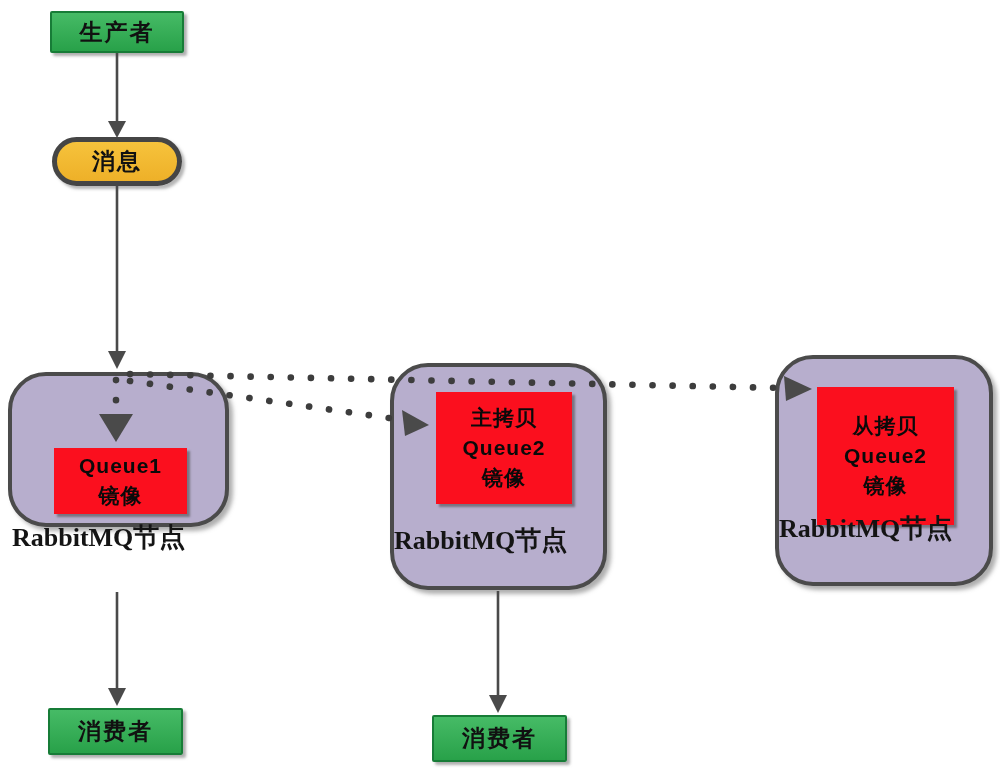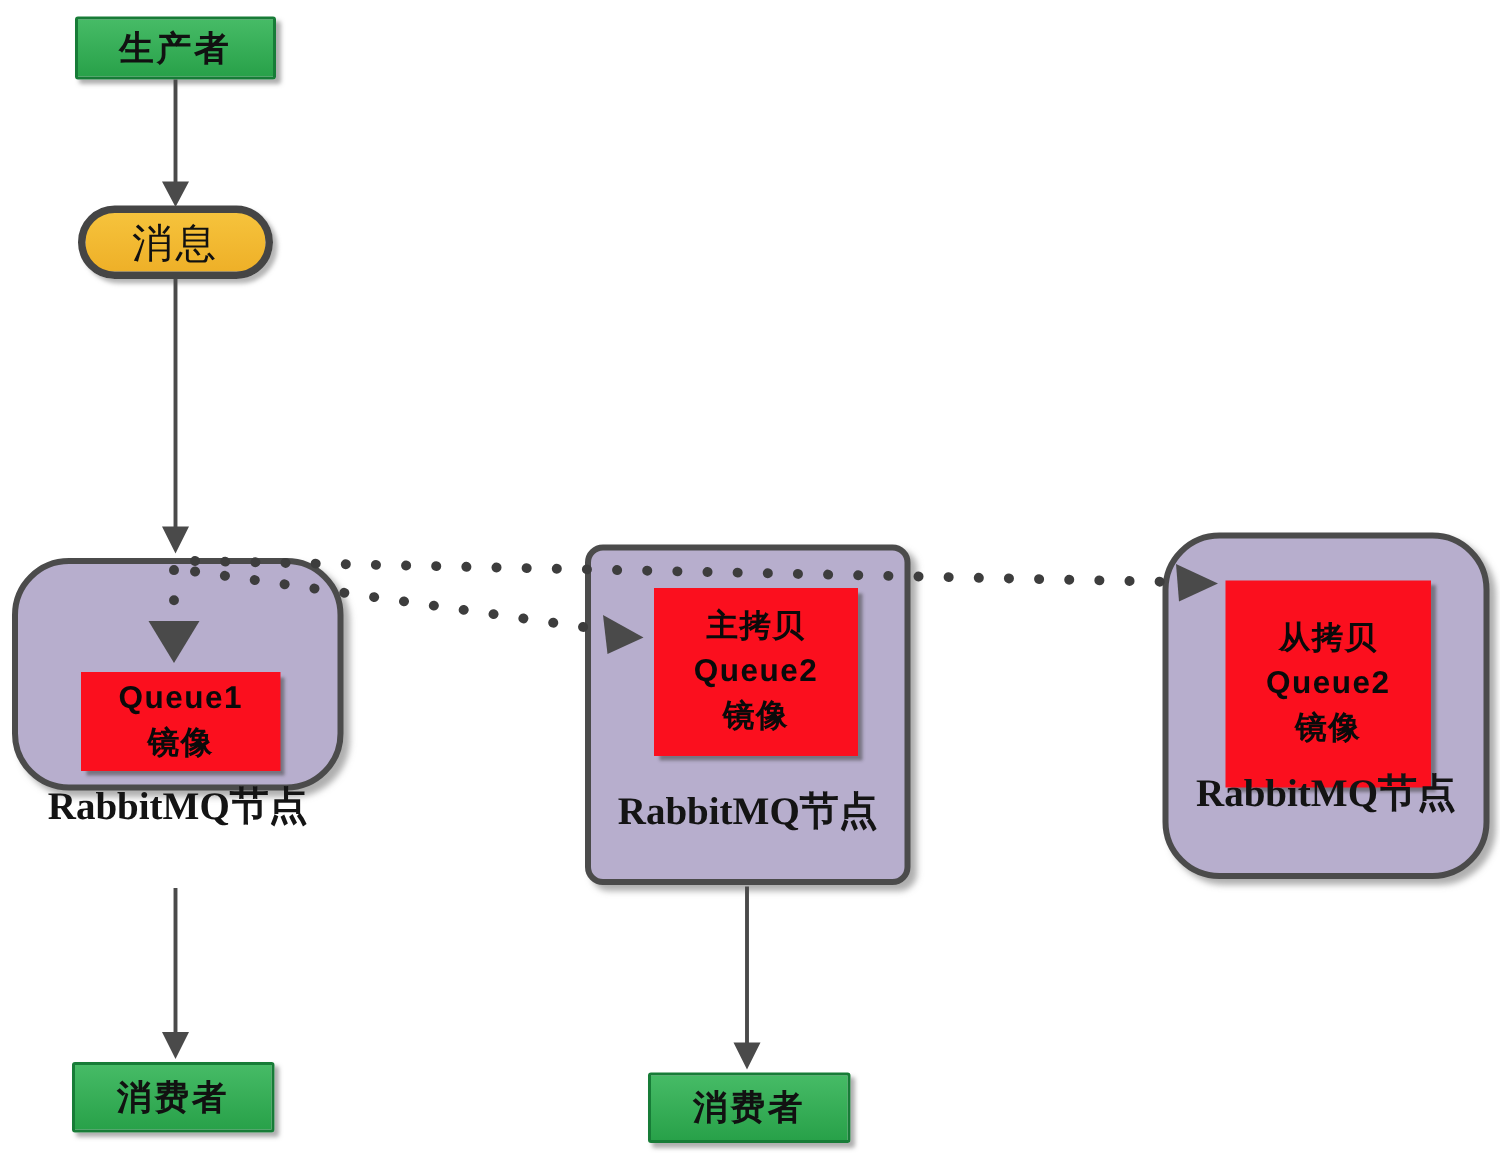--- a/index.html
+++ b/index.html
@@ -21,45 +21,45 @@
   .producer{left:50px;top:11px;width:134px;height:42px;}
   .consumer1{left:48px;top:708px;width:135px;height:47px;}
   .consumer2{left:432px;top:715px;width:135px;height:47px;}
 
   .pill{
     position:absolute;left:52px;top:137px;width:130px;height:49px;
     display:flex;align-items:center;justify-content:center;
     background:linear-gradient(#f6c33c,#eeb028);
     border:5px solid #454545;border-radius:27px;
     box-shadow:3px 3px 3px rgba(110,110,110,.5);
-    font-weight:normal;font-size:27px;color:#111;z-index:2;letter-spacing:2px;
+    font-weight:bold;font-size:23px;color:#111;z-index:2;letter-spacing:2px;
   }
 
   .node{
     position:absolute;background:#b7aecd;
     border:4px solid #4b4b4b;border-radius:38px;
     box-shadow:4px 4px 4px rgba(110,110,110,.55);z-index:1;
   }
   .node-1{left:8px;top:372px;width:221px;height:155px;}
-  .node-2{left:390px;top:363px;width:217px;height:227px;border-radius:12px;}
+  .node-2{left:390px;top:363px;width:217px;height:227px;}
   .node-3{left:775px;top:355px;width:218px;height:231px;}
 
   .queue{
     position:absolute;background:#fb0f1e;
     box-shadow:3px 3px 2px rgba(70,70,70,.55);
     display:flex;flex-direction:column;align-items:center;justify-content:center;
     font-weight:bold;color:#0a0a0a;text-align:center;z-index:3;
   }
   .queue div{line-height:30px;font-size:21px;letter-spacing:1px;}
   .queue-1{left:42px;top:72px;width:133px;height:66px;}
   .queue-2{left:42px;top:25px;width:136px;height:112px;}
   .queue-3{left:38px;top:28px;width:137px;height:138px;}
 
   .node-label{
-    position:absolute;left:0;width:100%;text-align:center;
+    position:absolute;left:0;width:100%;
     font-family:"Liberation Serif","DejaVu Serif",serif;
     font-weight:bold;font-size:26px;color:#141414;z-index:3;
   }
   .label-1{top:144px;}
   .label-2{top:156px;}
   .label-3{top:152px;}
 
   .solid{stroke:#4a4a4a;stroke-width:2.6;}
   .head{fill:#4a4a4a;stroke:none;}
   .dots{stroke:#3d3d3d;stroke-width:6.6;stroke-linecap:round;fill:none;}

